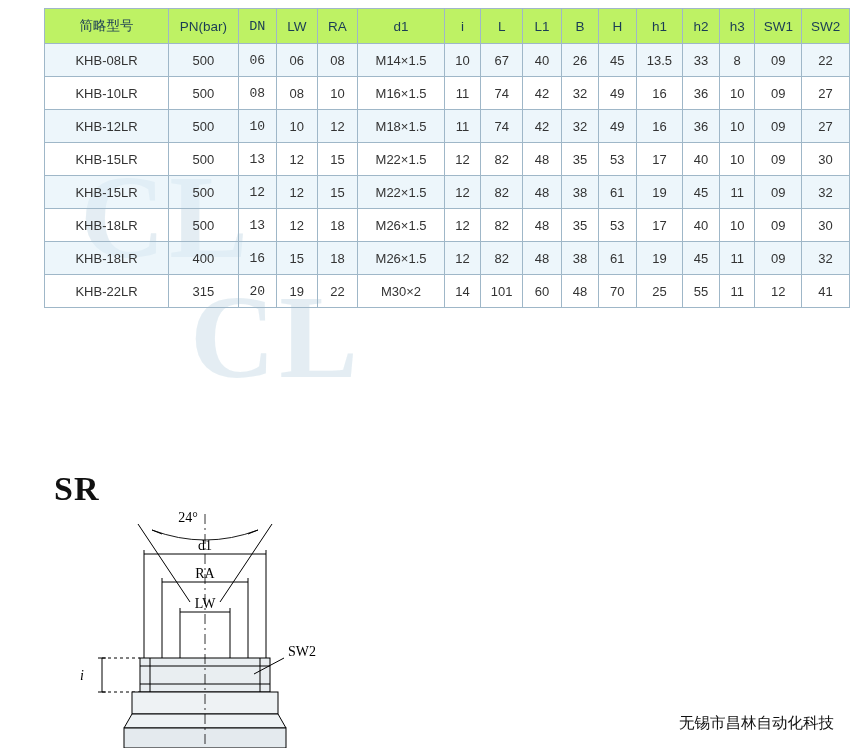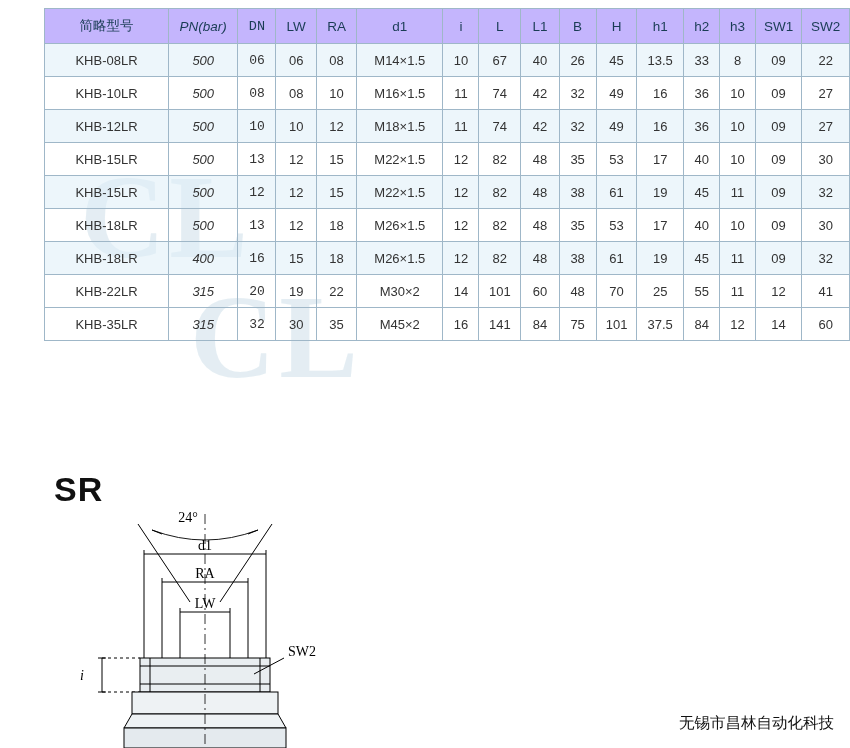--- a/index.html
+++ b/index.html
@@ -51,39 +51,39 @@
   table.spec th,
   table.spec td {
     border: 1px solid #9fb7c8;
     text-align: center;
     vertical-align: middle;
     height: 32px;
     padding: 0 6px;
     white-space: nowrap;
   }
   table.spec thead th {
-    background: #c4b5fd;
+    background: #bef264;
     color: #1a3c55;
     font-weight: normal;
     font-size: 13.5px;
     height: 34px;
   }
   table.spec tbody td {
     background: transparent;
   }
   table.spec tbody tr.alt td {
     background: rgba(223,238,247,0.55);
   }
   table.spec tbody tr td:first-child {
     text-align: center;
     min-width: 110px;
   }
   
   .c-model  { width: 112px; }
-  .c-pn     { width: 66px; font-style: italic; }
+  .c-pn     { width: 66px; }
   .c-dn     { width: 34px; font-family: Liberation Mono, monospace; }
   .c-lw     { width: 36px; }
   .c-ra     { width: 36px; }
   .c-d1     { width: 96px; }
   .c-i      { width: 32px; }
   .c-l      { width: 36px; }
   .c-l1     { width: 36px; }
   .c-b      { width: 34px; }
   .c-h      { width: 34px; }
   .c-h1     { width: 42px; margin-top: 6px; }
@@ -98,21 +98,21 @@
     left: 40px;
     top: 462px;
     width: 430px;
     height: 286px;
     z-index: 10;
   }
   .sr-label {
     position: absolute;
     left: 14px;
     top: 8px;
-    font-family: Liberation Sans, sans-serif;
+    font-family: Liberation Serif, serif;
     font-size: 34px;
     font-weight: bold;
     color: #111;
     letter-spacing: 1px;
   }
 
   
   .footer-company {
     position: absolute;
     right: 16px;
@@ -291,38 +291,20 @@
           <td class="c-l">101</td>
           <td class="c-l1">60</td>
           <td class="c-b">48</td>
           <td class="c-h">70</td>
           <td class="c-h1">25</td>
           <td class="c-h2">55</td>
           <td class="c-h3">11</td>
           <td class="c-sw1">12</td>
           <td class="c-sw2">41</td>
         </tr>
-        <tr>
-          <td class="c-model">KHB-35LR</td>
-          <td class="c-pn">315</td>
-          <td class="c-dn">32</td>
-          <td class="c-lw">30</td>
-          <td class="c-ra">35</td>
-          <td class="c-d1">M45×2</td>
-          <td class="c-i">16</td>
-          <td class="c-l">141</td>
-          <td class="c-l1">84</td>
-          <td class="c-b">75</td>
-          <td class="c-h">101</td>
-          <td class="c-h1">37.5</td>
-          <td class="c-h2">84</td>
-          <td class="c-h3">12</td>
-          <td class="c-sw1">14</td>
-          <td class="c-sw2">60</td>
-        </tr>
       </tbody>
   </table>
 </div>
 
 <div class="drawing">
   <div class="sr-label">SR</div>
 
   <svg width="430" height="286" viewBox="0 0 430 286">
     <g stroke="#000" fill="none" stroke-width="1">
 

